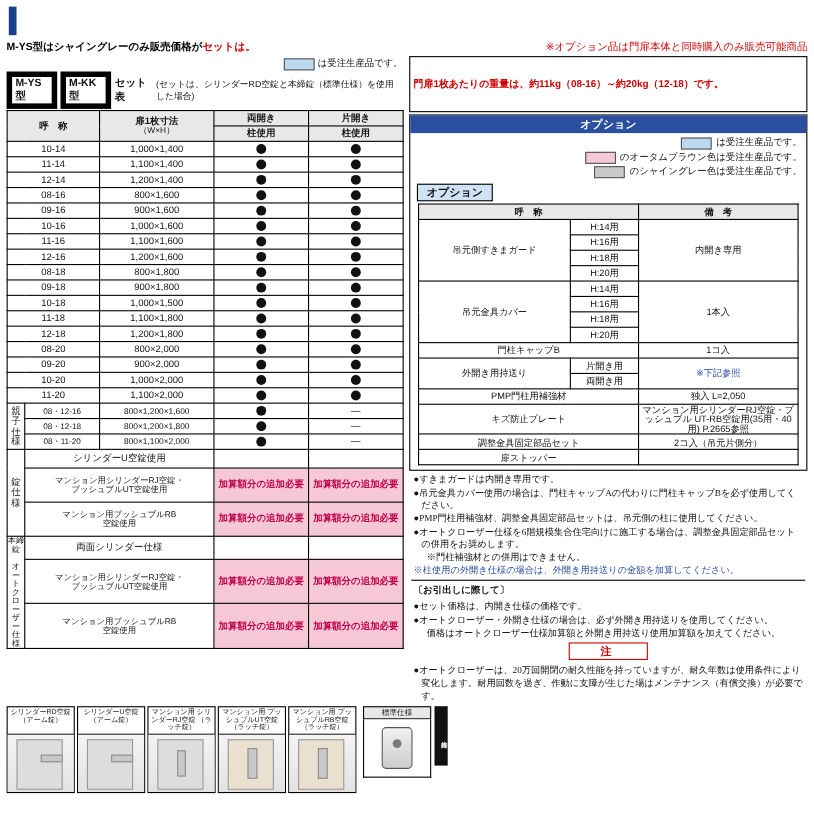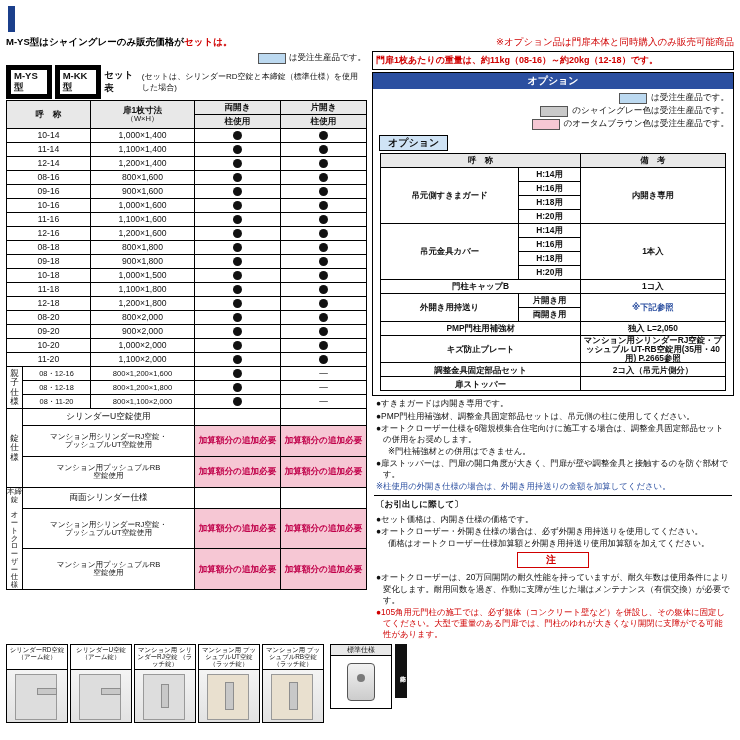--- a/index.html
+++ b/index.html
@@ -72,28 +72,28 @@
   .optPanel{border:1px solid #000;}
   .optHead{background:#2b4fa0;color:#fff;text-align:center;font-size:10px;font-weight:bold;padding:1px 0;}
   .optLegend{padding:2px 4px;}
   .optLegend div{display:flex;align-items:center;gap:4px;font-size:8.6px;margin:1px 0;justify-content:flex-end;}
   .optTitleBox{
     display:inline-block;border:1px solid #000;background:#cfe3f5;
     font-size:10px;font-weight:bold;padding:0 8px;margin:2px 0 2px 6px;
   }
   .tblOpt{width:96%;margin:0 auto 4px auto;table-layout:fixed;}
   .tblOpt th,.tblOpt td{
-    border:1px solid #000;font-size:8.4px;text-align:center;padding:0;height:13px;line-height:1.05;font-weight:bold;
+    border:1px solid #000;font-size:8.4px;text-align:center;padding:0;height:13px;line-height:1.05;
   }
   .tblOpt th{background:#e8e8e8;font-weight:bold;}
   .blue-txt{color:#2b4fa0;}
   .tiny{font-size:7px;line-height:1.1;}
 
   
-  .bullets{font-size:8.4px;line-height:1.32;padding:2px 4px 0 4px;}
+  .bullets{font-size:8.4px;line-height:1.32;padding:2px 4px 0 4px;font-family:Liberation Serif, serif;}
   .bullets p{margin:0 0 1px 0;text-indent:-7px;padding-left:7px;}
   .bullets .ind{text-indent:0;padding-left:12px;}
   .bullets .blue{color:#2b4fa0;}
   .rule{border-top:1px solid #000;margin:3px 2px;}
   .sec-title{font-size:8.6px;font-weight:bold;margin:1px 4px;}
   .attn{
     border:1px solid #d00000;color:#d00000;font-weight:bold;font-size:10px;
     text-align:center;width:70px;margin:3px auto 2px auto;letter-spacing:4px;
   }
   .red{color:#d00000;}
@@ -325,37 +325,37 @@
           <td colspan="2" class="lbl-left" style="height:32px;font-size:7.6px">マンション用プッシュブルRB<br>空錠使用</td>
           <td class="pink-cell">加算額分の追加必要</td>
           <td class="pink-cell">加算額分の追加必要</td>
         </tr>
       </tbody>
         </table>
     </div>
 
     <div class="colR">
 
-      <div style="border:1px solid #000;background:#fff;padding:2px 3px;margin-bottom:2px;font-size:9px;color:#d00000;font-weight:bold;">門扉1枚あたりの重量は、約11kg（08-16）～約20kg（12-18）です。</div>
+      <div style="border:1px solid #000;background:#fff;padding:18px 3px;margin-bottom:2px;font-size:9px;color:#d00000;font-weight:bold;">門扉1枚あたりの重量は、約11kg（08-16）～約20kg（12-18）です。</div>
 
       <div class="optPanel">
         <div class="optHead">オプション</div>
 
         <div class="optLegend">
           <div>
               <span class="sw blue"></span>
               <span>は受注生産品です。</span>
             </div>
           <div>
+              <span class="sw pink"></span>
+              <span>のオータムブラウン色は受注生産品です。</span>
+            </div>
+          <div>
               <span class="sw gray"></span>
               <span>のシャイングレー色は受注生産品です。</span>
-            </div>
-          <div>
-              <span class="sw pink"></span>
-              <span>のオータムブラウン色は受注生産品です。</span>
             </div>
         </div>
 
         <div class="optTitleBox">オプション</div>
 
         <table class="tblOpt">
           <colgroup>
               <col style="width:40%">
               <col style="width:18%">
               <col style="width:42%">
@@ -424,41 +424,40 @@
           <tr>
             <td colspan="2">扉ストッパー</td>
             <td></td>
           </tr>
         </tbody>
           </table>
       </div>
 
       <div class="bullets">
         <p>●<span>すきまガードは内開き専用です。</span></p>
+        <p>●<span>吊元金具カバー使用の場合は、門柱キャップAの代わりに門柱キャップBを必ず使用してください。</span></p>
         <p>●<span>PMP門柱用補強材、調整金具固定部品セットは、吊元側の柱に使用してください。</span></p>
         <p>●<span>オートクローザー仕様を6階規模集合住宅向けに施工する場合は、調整金具固定部品セットの併用をお奨めします。</span></p>
         <p class="ind"><span>※門柱補強材との併用はできません。</span></p>
-        <p>●<span>扉ストッパーは、門扉の開口角度が大きく、門扉が壁や調整金具と接触するのを防ぐ部材です。</span></p>
         <p class="blue">※<span>柱使用の外開き仕様の場合は、外開き用持送りの金額を加算してください。</span></p>
       </div>
 
       <div class="rule"></div>
 
       <div class="sec-title">〔お引出しに際して〕</div>
       <div class="bullets">
         <p>●<span>セット価格は、内開き仕様の価格です。</span></p>
         <p>●<span>オートクローザー・外開き仕様の場合は、必ず外開き用持送りを使用してください。</span></p>
         <p class="ind"><span>価格はオートクローザー仕様加算額と外開き用持送り使用加算額を加えてください。</span></p>
       </div>
 
       <div class="attn">注</div>
 
       <div class="bullets">
         <p>●<span>オートクローザーは、20万回開閉の耐久性能を持っていますが、耐久年数は使用条件により変化します。耐用回数を過ぎ、作動に支障が生じた場はメンテナンス（有償交換）が必要です。</span></p>
-        <p class="red">●<span>105角用元門柱の施工では、必ず躯体（コンクリート壁など）を併設し、その躯体に固定してください。大型で重量のある門扉では、門柱のゆれが大きくなり開閉に支障がでる可能性があります。</span></p>
       </div>
     </div>
   </div>
 
   <div class="bottom">
     <div>
       <div class="imgs">
         <div class="imgcard">
           <div class="imgcap">シリンダーRD空錠
 （アーム錠）</div>

